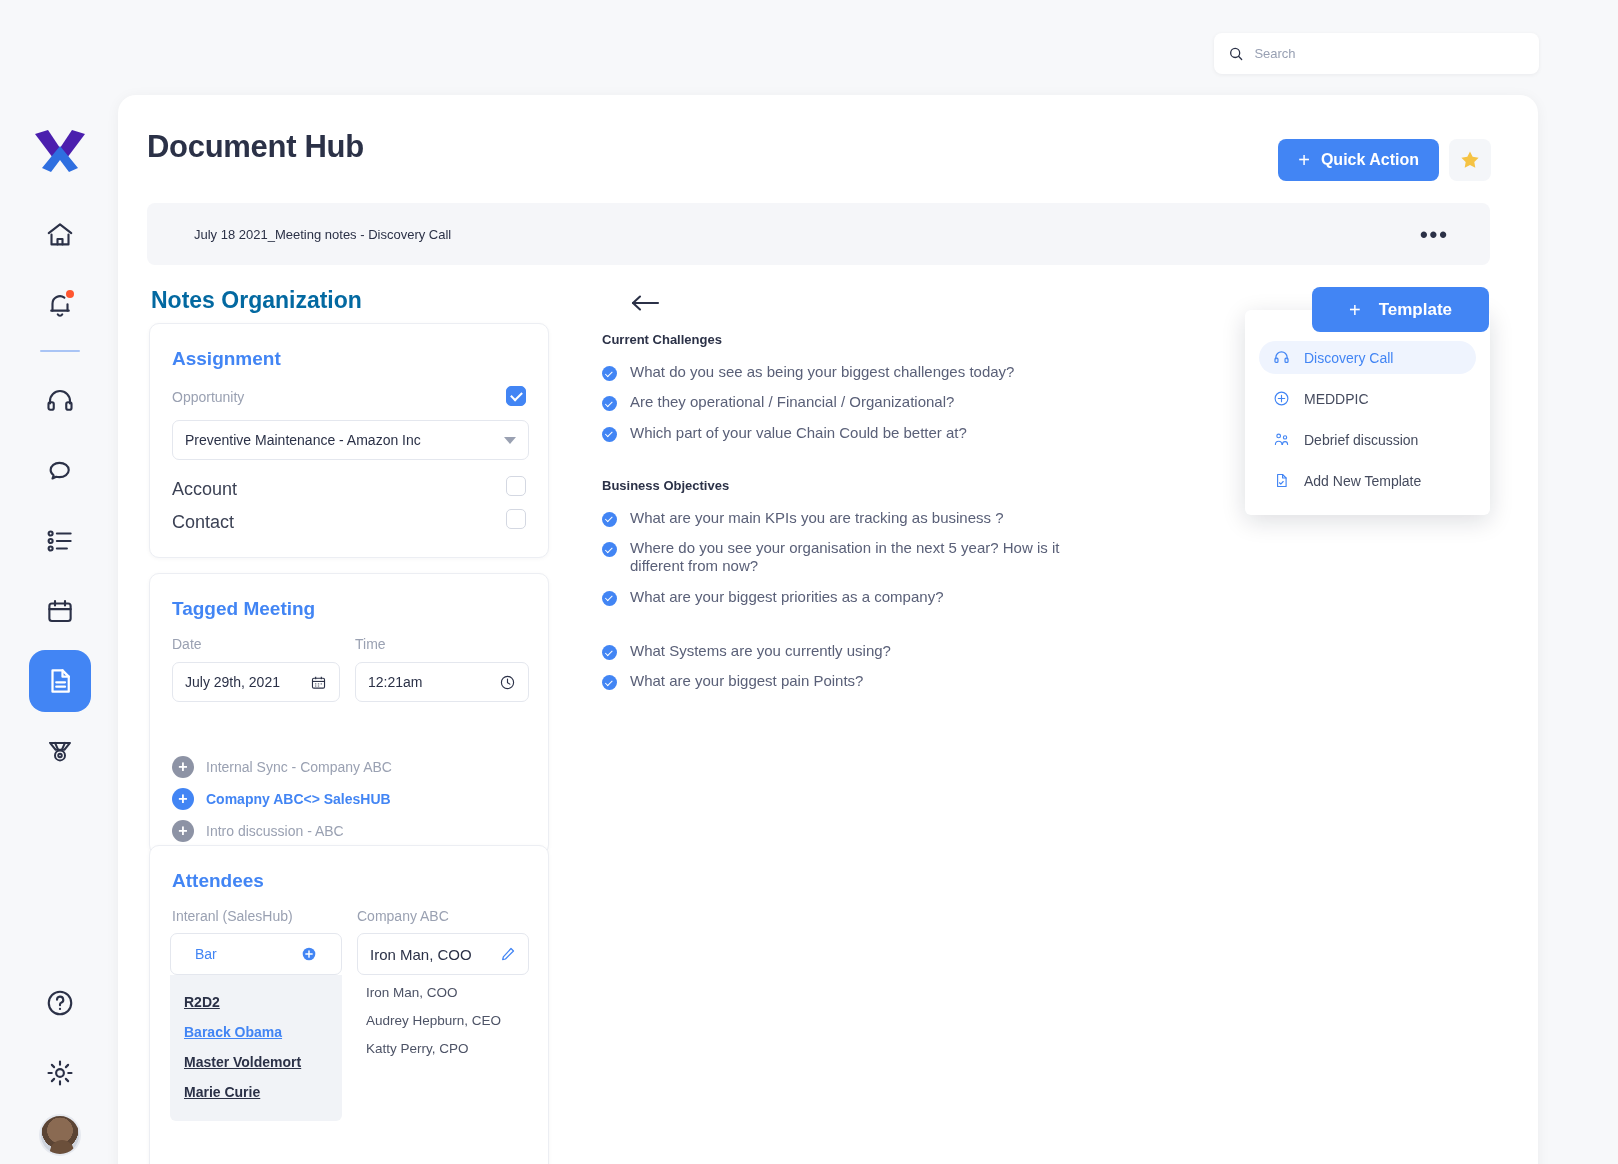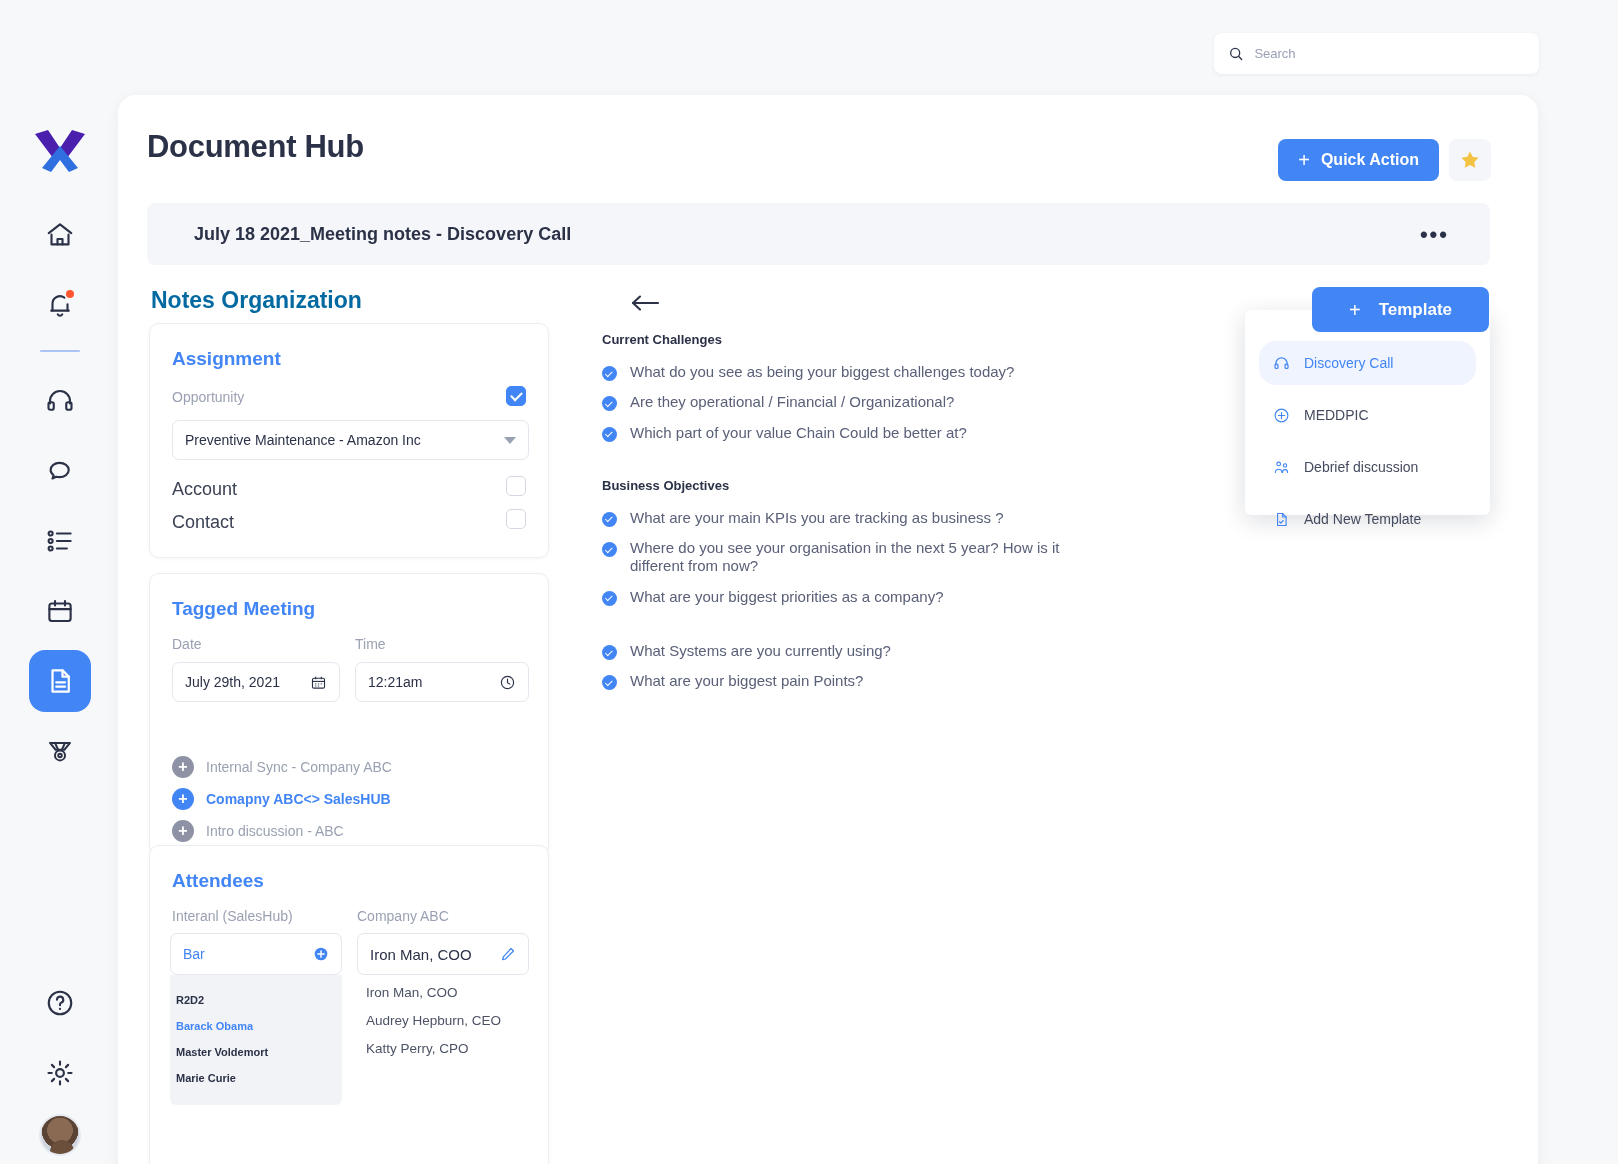--- a/index.html
+++ b/index.html
@@ -78,21 +78,21 @@
     background: #f4f6f9; border-radius: 8px; border: none; cursor: pointer;
     display: flex; align-items: center; justify-content: center;
   }
 
   
   #doc-bar {
     position: absolute; left: 29px; top: 108px; width: 1343px; height: 62px;
     background: #f5f6f9; border-radius: 8px; display: flex; align-items: center;
     justify-content: space-between; padding: 0 41px 0 47px;
   }
-  #doc-bar-title { font-size: 18px; font-weight: bold; color: #2b3147; }
+  #doc-bar-title { font-size: 13px; font-weight: normal; color: #2b3147; }
   #doc-menu { letter-spacing: 2px; color: #2b3147; font-size: 22px; line-height:.5;
     cursor:pointer; font-weight:bold;}
 
   
   #notes-org-title {
     position: absolute; left: 33px; top: 192px;
     font-size: 23px; font-weight: bold; color: #0369a1;
   }
   #back-arrow { position: absolute; left: 512px; top: 198px; cursor: pointer; }
 
@@ -149,28 +149,28 @@
   .tag-row.muted{color:#9aa1b2;}
   .tag-row.active{color:#4285f4;font-weight:bold;}
 
   
   #panel-attendees { top: 750px; width: 400px; height: 330px; }
   #panel-attendees .panel-title{position:absolute;left:22px;top:24px;}
   #at-left-label{position:absolute;left:22px;top:62px;}
   #at-right-label{position:absolute;left:207px;top:62px;}
   #at-left-input{position:absolute;left:20px;top:87px;width:172px;height:42px;
     border:1px solid #e4e7ee;border-radius:7px;background:#fff;display:flex;
-    align-items:center;justify-content:space-between;padding:0 12px;}
+    align-items:center;justify-content:space-between;padding:0 24px;}
   #at-left-input span{font-size:14px;color:#4285f4;}
   #at-right-input{position:absolute;left:207px;top:87px;width:172px;height:42px;
     border:1px solid #e4e7ee;border-radius:7px;background:#fff;display:flex;
     align-items:center;justify-content:space-between;padding:0 12px;font-size:15px;color:#2b3147;}
   #at-dropdown{position:absolute;left:20px;top:129px;width:172px;background:#f1f3f7;
     border-radius:0 0 6px 6px;padding:12px 0 14px;}
-  #at-dropdown div{font-size:11px;font-weight:bold;color:#2b3147;padding:7px 6px;cursor:pointer;}
+  #at-dropdown div{font-size:14px;font-weight:bold;color:#2b3147;padding:7px 14px;cursor:pointer;text-decoration:underline;}
   #at-dropdown div.sel{color:#4285f4;}
   #at-right-list{position:absolute;left:207px;top:133px;}
   #at-right-list div{font-size:13.5px;color:#4d5costume;color:#4d5366;padding:6px 0 7px 9px;}
 
   
   #questions { position: absolute; left: 484px; top: 237px; width: 460px; }
   .q-head { font-size: 13px; font-weight: bold; color: #2b3147; margin-bottom: 16px; }
   .q-item { display: flex; gap: 13px; margin-bottom: 12px; align-items: flex-start; }
   .q-check {
     width: 15px; height: 15px; border-radius: 50%; background: #4285f4;
@@ -188,21 +188,21 @@
     font-size: 17px; font-weight: bold; font-family: "Liberation Sans", sans-serif;
     display: flex; align-items: center; justify-content: center; gap: 18px;
   }
   #template-btn .plus { font-size: 20px; font-weight: 400; line-height: 1; }
   #template-menu {
     position: absolute; left: 1127px; top: 215px; width: 245px; height: 205px;
     background: #fff; border-radius: 6px;
     box-shadow: 0 6px 24px rgba(16,24,40,.14); padding: 31px 0 0;
   }
   .tm-item {
-    display: flex; align-items: center; gap: 14px; height: 44px;
+    display: flex; align-items: center; gap: 14px; height: 33px;
     margin: 0 14px 0 14px; padding: 0 14px; border-radius: 17px; cursor: pointer;
     font-size: 14px; color: #454b5e;
   }
   .tm-item.sel { background: #eff4fe; color: #4285f4; }
   .tm-item svg { width: 17px; height: 17px; flex: none; }
 </style>
 </head>
 <body>
 
 <div id="sidebar">

